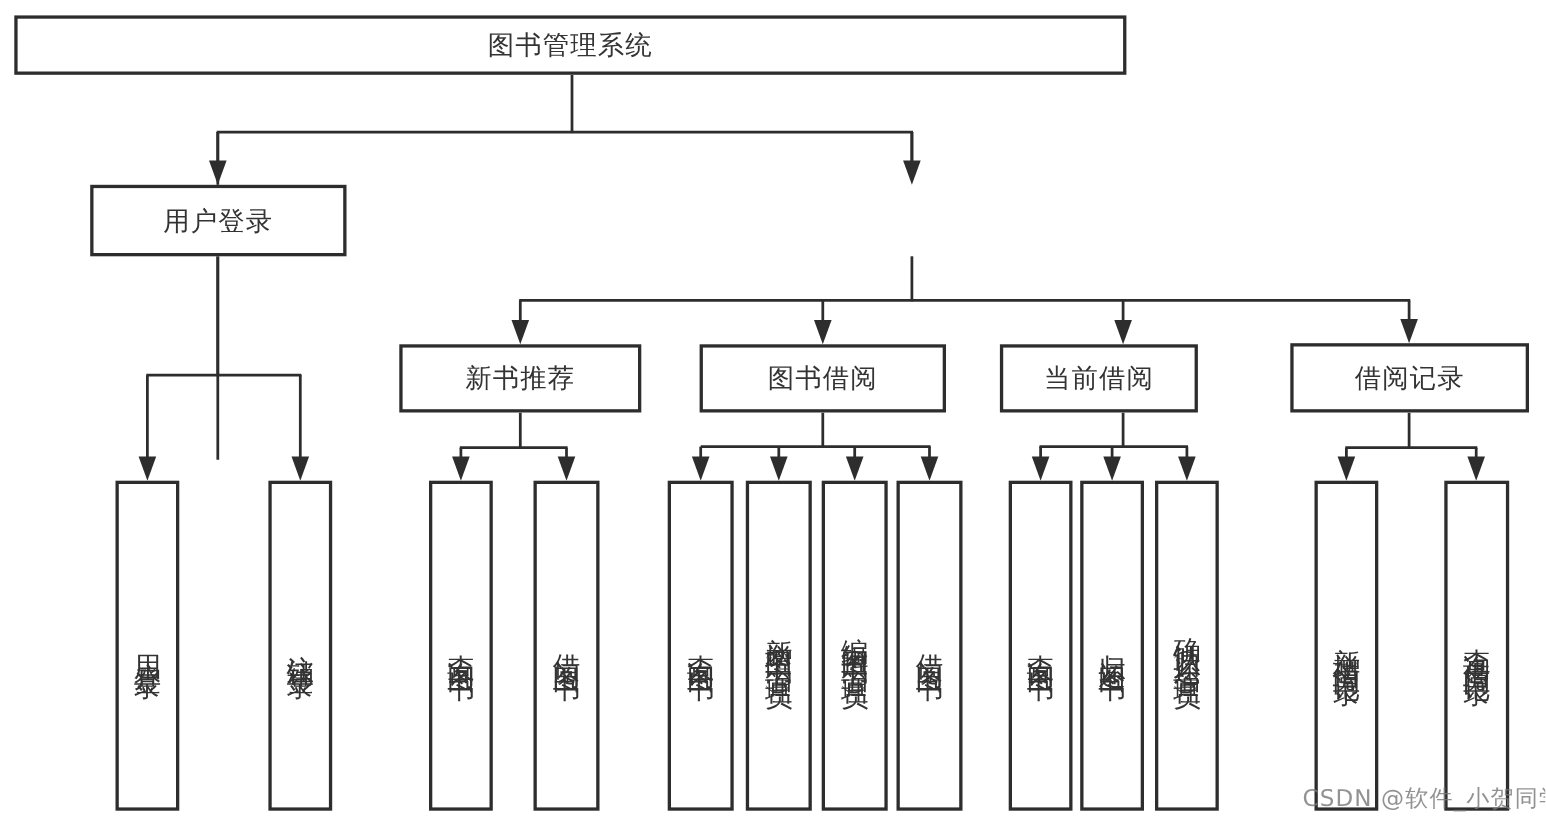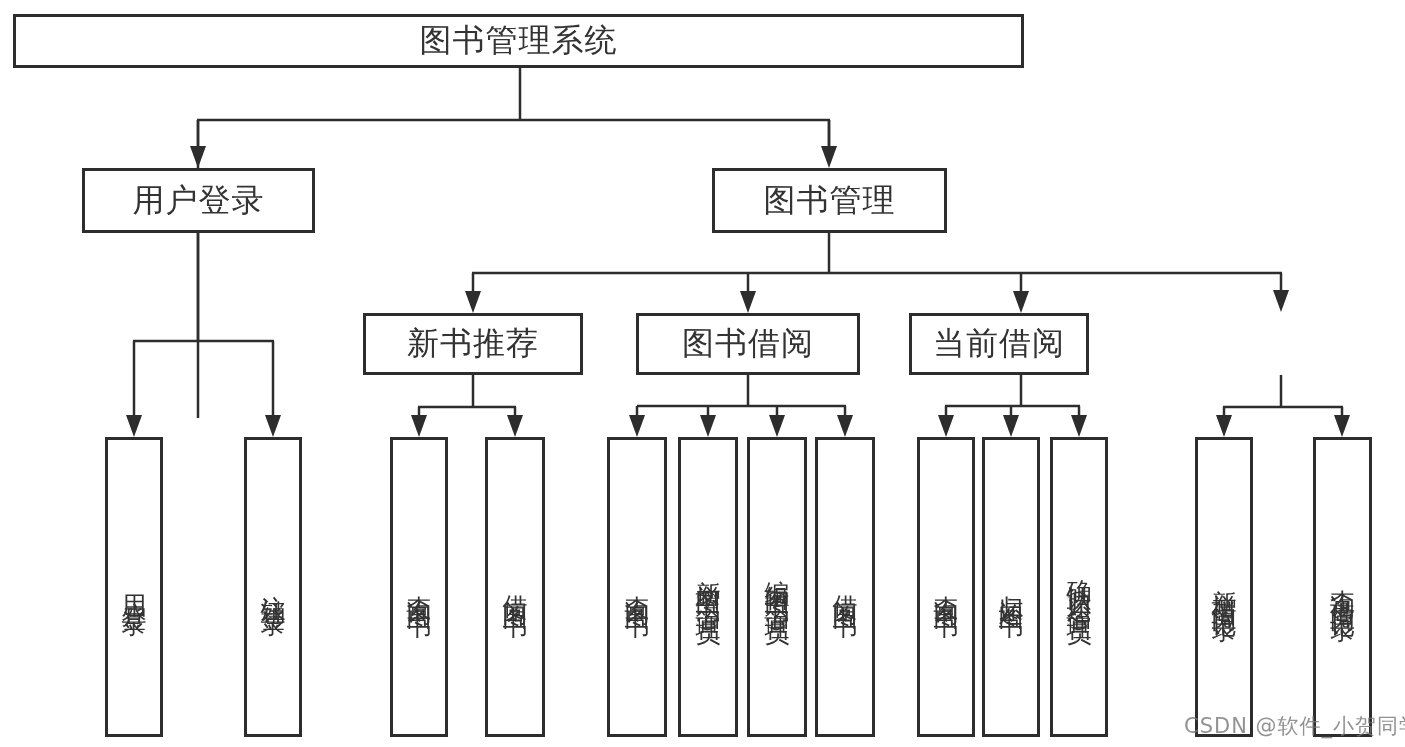--- a/index.html
+++ b/index.html
@@ -7,21 +7,21 @@
   body { font-family:"DejaVu Sans","Liberation Sans",sans-serif; }
   .canvas {
     position:relative; width:1405px; height:747px; background:#ffffff; overflow:hidden;
   }
   svg.wires { position:absolute; left:0; top:0; width:1405px; height:747px; }
   .node {
     position:absolute; background:#ffffff; border:3px solid #2d2d2d;
     display:flex; align-items:center; justify-content:center;
     color:#333333;
   }
-  .node.h span { font-size:32px; letter-spacing:1px; white-space:nowrap;font-family:Liberation Mono, monospace; }
+  .node.h span { font-size:24px; letter-spacing:1px; white-space:nowrap;font-family:Liberation Mono, monospace; }
   .node.v { border-width:3px; }
   .node.v span {
     writing-mode:vertical-rl; text-orientation:mixed;
     font-size:25px; letter-spacing:6px; line-height:1;
   }
   .watermark {
     position:absolute; left:1184px; top:712px;
     font-size:21px; color:rgba(122,122,122,0.82);
     letter-spacing:1px; white-space:nowrap; z-index:5;
   }
@@ -101,32 +101,32 @@
     </g>
   </svg>
 
   <div class="node h" style="left:13px; top:14px; width:1011px; height:54px;">
     <span>图书管理系统</span>
   </div>
 
   <div class="node h" style="left:82px; top:168px; width:233px; height:65px;">
     <span>用户登录</span>
   </div>
-  <div class="node h" style="left:712px; top:168px; width:235px; height:65px;">
-    <span>图书管理</span>
-  </div>
 
   <div class="node h" style="left:363px; top:313px; width:220px; height:62px;">
     <span>新书推荐</span>
   </div>
   <div class="node h" style="left:636px; top:313px; width:224px; height:62px;">
     <span>图书借阅</span>
   </div>
   <div class="node h" style="left:909px; top:313px; width:180px; height:62px;">
     <span>当前借阅</span>
+  </div>
+  <div class="node h" style="left:1173px; top:312px; width:217px; height:63px;">
+    <span>借阅记录</span>
   </div>
 
   <div class="node v" style="left:105px; top:437px; width:58px; height:300px;">
     <span>用户登录</span>
   </div>
   <div class="node v" style="left:244px; top:437px; width:58px; height:300px;">
     <span>注销登录</span>
   </div>
 
   <div class="node v" style="left:390px; top:437px; width:58px; height:300px;">

